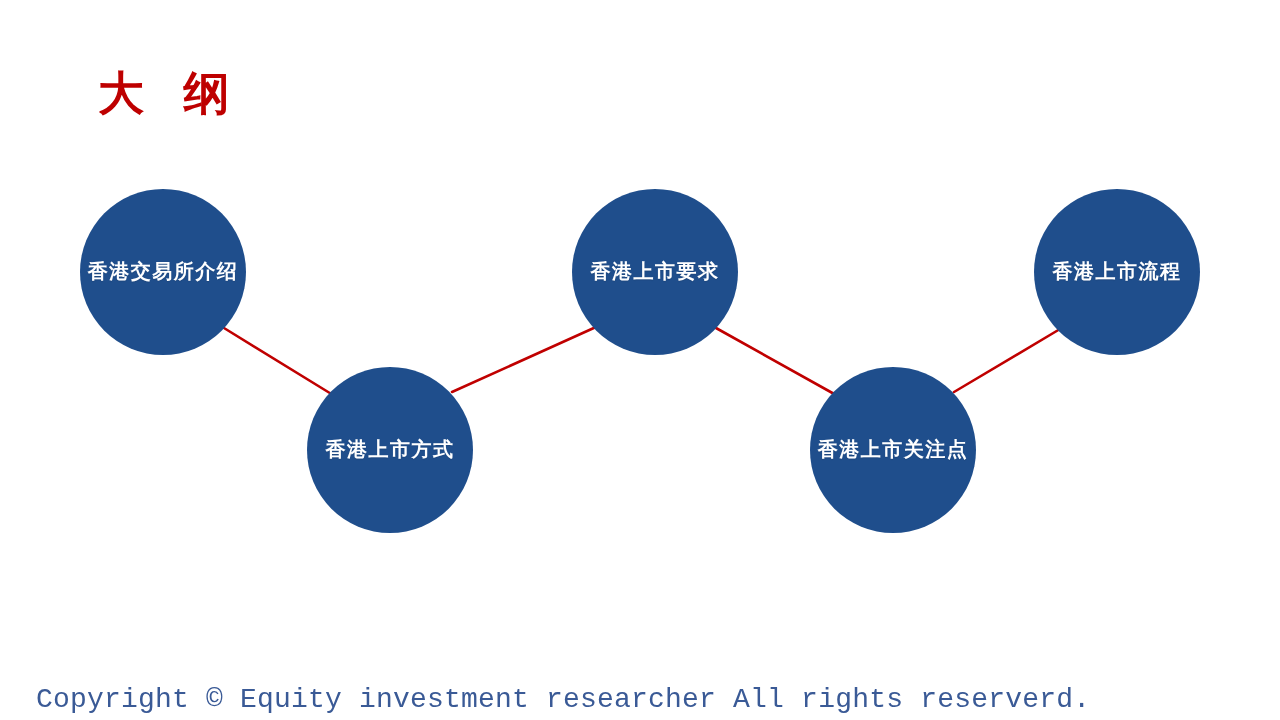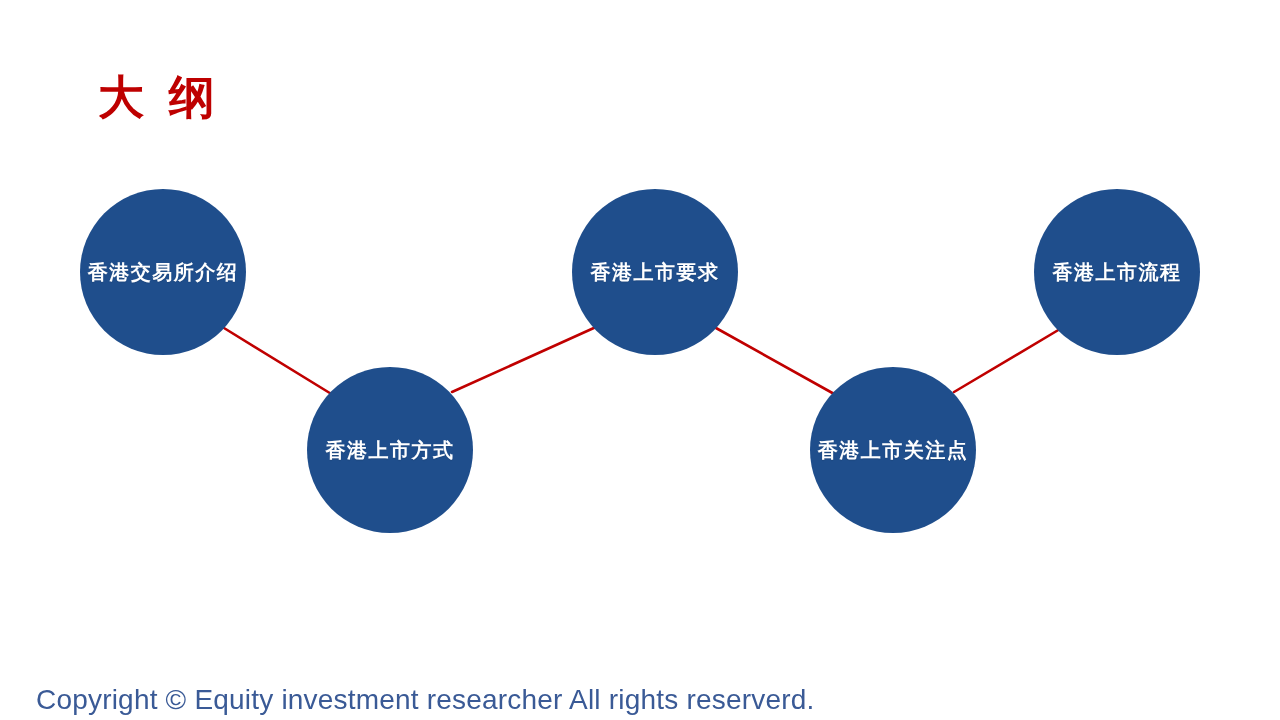--- a/index.html
+++ b/index.html
@@ -12,20 +12,21 @@
     height: 720px;
     background: #ffffff;
     font-family: "Liberation Sans", "DejaVu Sans", sans-serif;
     overflow: hidden;
   }
   #slide {
     position: relative;
     width: 1136px;
     height: 720px;
     background: #ffffff;
+    font-family: Liberation Mono, monospace;
   }
   
   #page-title {
     position: absolute;
     left: 98px;
     top: 72px;
     font-size: 46px;
     font-weight: bold;
     color: #BE0000;
     letter-spacing: 6px;

